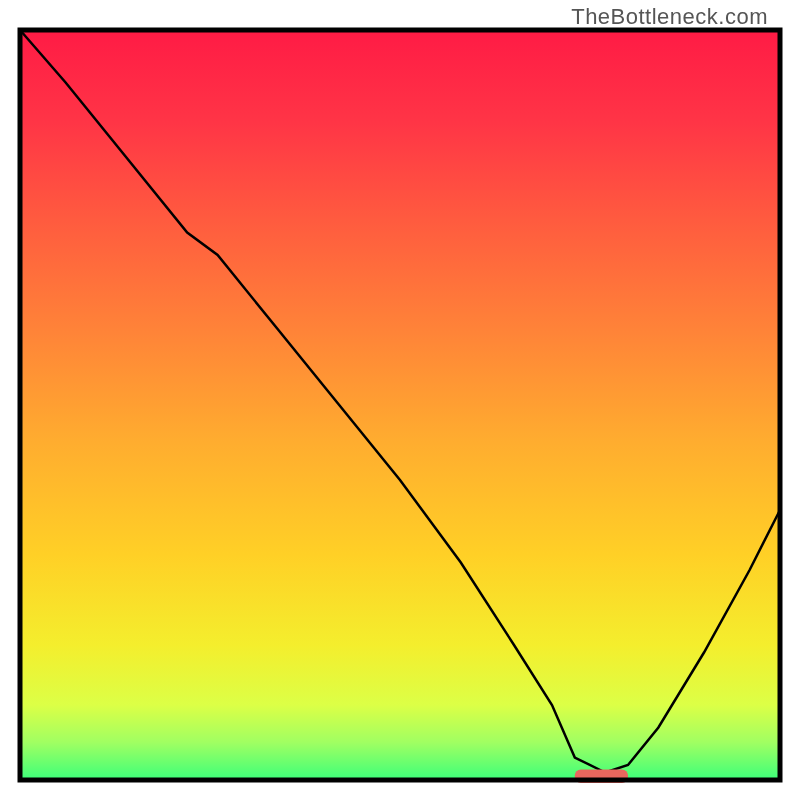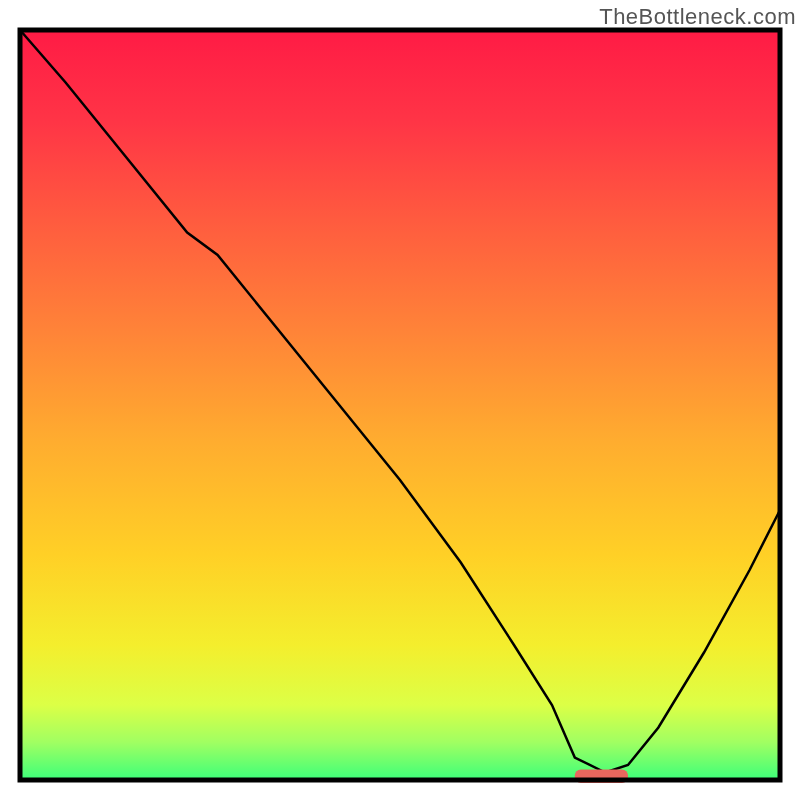--- a/index.html
+++ b/index.html
@@ -13,21 +13,21 @@
   }
   .frame {
     position: relative;
     width: 800px;
     height: 800px;
     box-sizing: border-box;
   }
   .watermark {
     position: absolute;
     top: 4px;
-    right: 4px;
+    right: 32px;
     color: #555;
     font-size: 22px;
     font-weight: 400;
     letter-spacing: 0.5px;
   }
   svg {
     display: block;
   }
 </style>
 </head>

